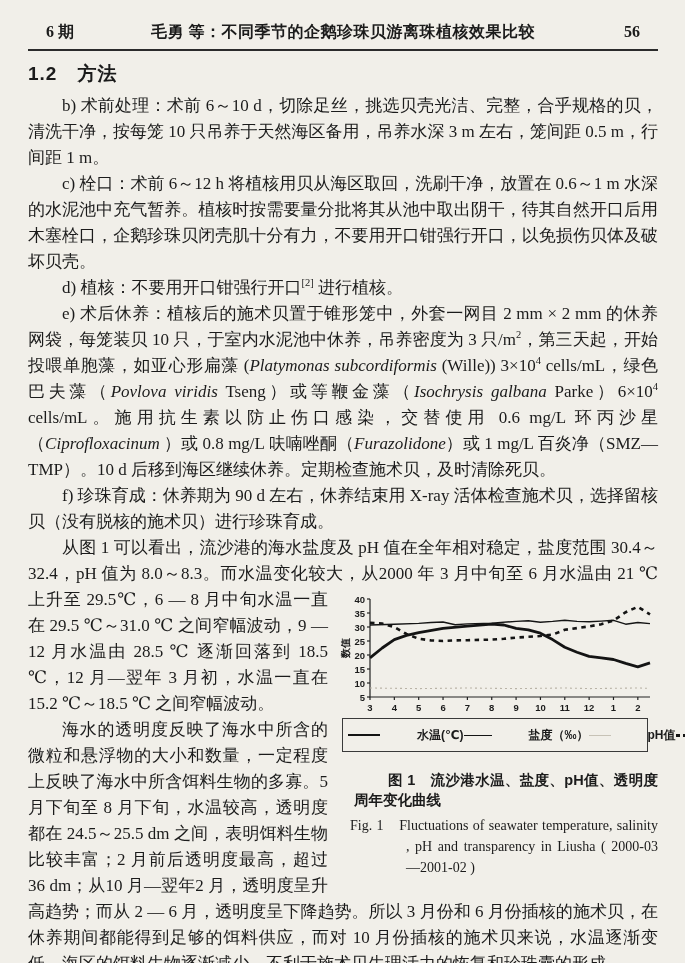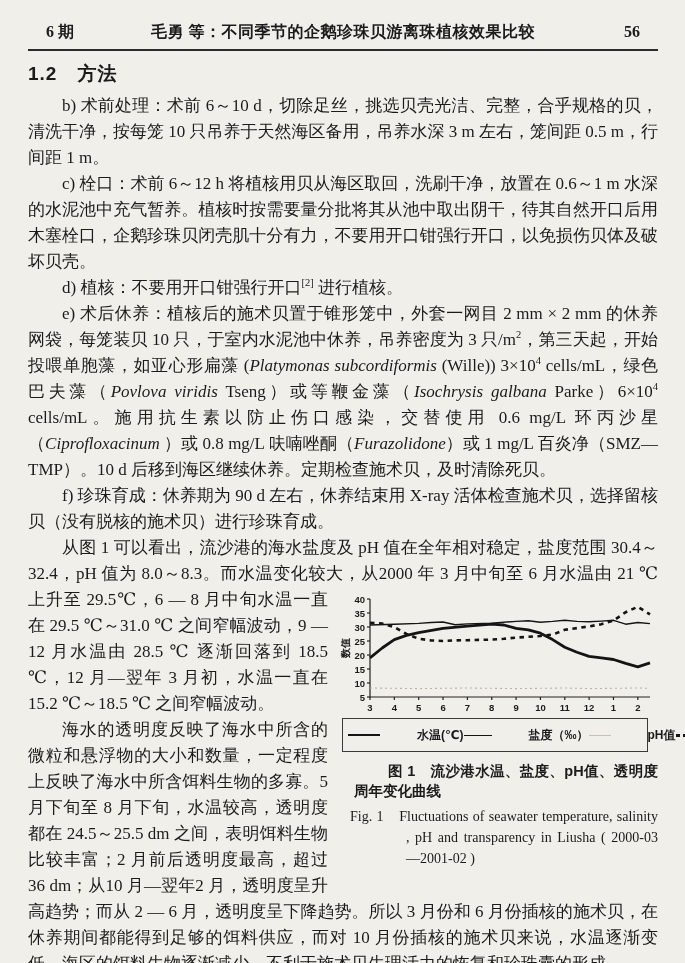--- a/index.html
+++ b/index.html
@@ -63,21 +63,21 @@
     font-size:12px;font-weight:bold;color:#1b1b1b;
   }
   .legend-item{display:flex;align-items:center;gap:3px;white-space:nowrap;}
   .sw{display:inline-block;height:0;}
   .sw-temp{width:32px;border-top:2.6px solid #141414;}
   .sw-sal{width:28px;border-top:1.4px solid #141414;}
   .sw-ph{width:22px;border-top:1.6px solid #c7c2b6;}
   .sw-tra{width:30px;border-top:3px dotted #141414;}
   .cap-zh{
     display:block;
-    margin-top:9px;padding-left:14px;
+    margin-top:18px;padding-left:14px;
     font-family:"Liberation Sans","DejaVu Sans",sans-serif;
     font-size:14.5px;font-weight:bold;line-height:20px;
   }
   .cap-en{
     display:block;
     margin-top:5px;
     padding-left:66px;text-indent:-56px;
     font-size:14px;line-height:21px;
   }
   

